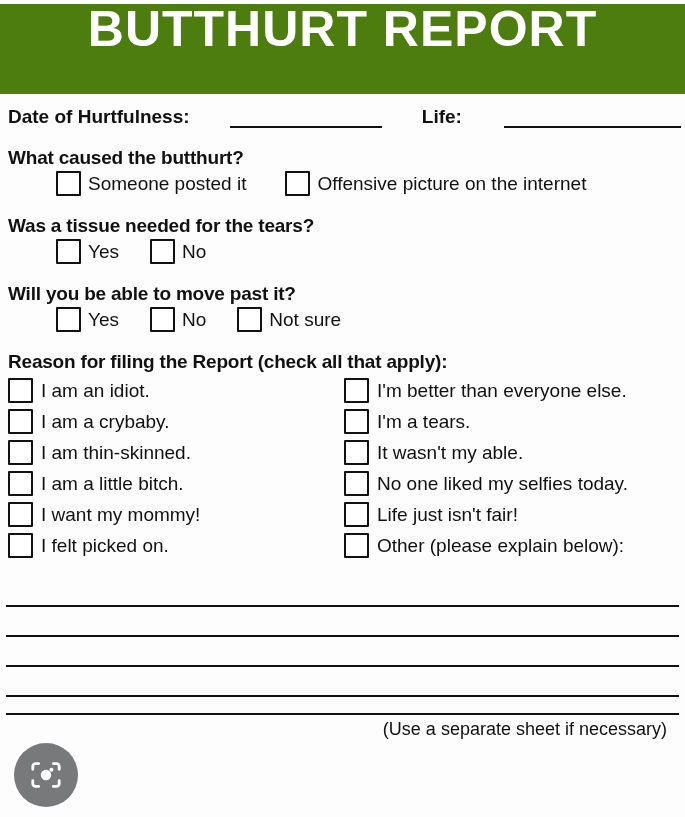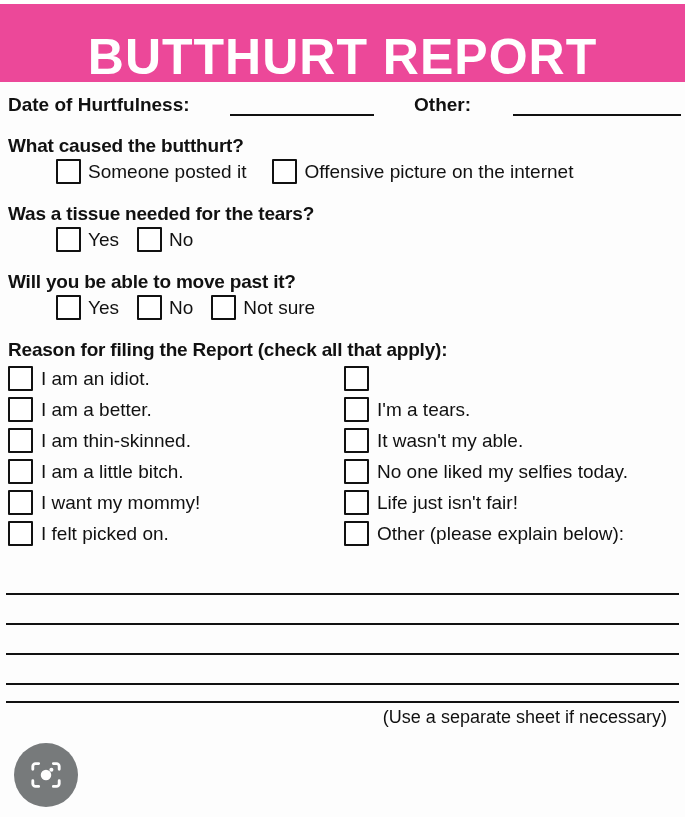--- a/index.html
+++ b/index.html
@@ -17,25 +17,25 @@
     position: relative;
   }
   .sheet {
     width: 685px;
     height: 817px;
     position: relative;
     background: #fdfdfd;
   }
   
   .title-bar {
-    background: #ec4899;
-    height: 78px;
+    background: #4d7c0f;
+    height: 90px;
     margin: 4px 0 0 0;
     display: flex;
-    align-items: flex-end;
+    align-items: flex-start;
     justify-content: center;
     overflow: hidden;
   }
   .title-bar .title-text {
     color: #ffffff;
     font-weight: bold;
     font-size: 50px;
     letter-spacing: 1px;
     line-height: 1;
     white-space: nowrap;
@@ -47,21 +47,21 @@
   }
   .q-label {
     font-weight: bold;
     font-size: 19px;
     margin: 19px 0 2px 4px;
     letter-spacing: -0.2px;
   }
   .row {
     display: flex;
     align-items: center;
-    gap: 4px;
+    gap: 17px;
     margin: 0 0 1px 4px;
     padding-left: 48px;
   }
   
   .date-line {
     display: flex;
     align-items: flex-end;
     font-weight: bold;
     font-size: 19px;
     margin: 12px 0 2px 4px;
@@ -164,21 +164,21 @@
 
   <div class="title-bar">
     <div class="title-text">BUTTHURT REPORT</div>
   </div>
 
   <div class="body-wrap">
 
     <div class="date-line">
       <span class="lbl">Date of Hurtfulness:</span>
       <span class="rule rule-date"></span>
-      <span class="lbl">Other:</span>
+      <span class="lbl">Life:</span>
       <span class="rule rule-time"></span>
     </div>
 
     <div class="q-label">What caused the butthurt?</div>
     <div class="row">
       <div class="opt">
         <span class="cb"></span>
         <span class="opt-text">Someone posted it</span>
       </div>
       <div class="opt">
@@ -217,21 +217,21 @@
 
     <div class="q-label">Reason for filing the Report (check all that apply):</div>
     <div class="checklist">
       <div class="col left">
         <div class="cl-row">
           <span class="cb"></span>
           <span class="txt">I am an idiot.</span>
         </div>
         <div class="cl-row">
           <span class="cb"></span>
-          <span class="txt">I am a better.</span>
+          <span class="txt">I am a crybaby.</span>
         </div>
         <div class="cl-row">
           <span class="cb"></span>
           <span class="txt">I am thin-skinned.</span>
         </div>
         <div class="cl-row">
           <span class="cb"></span>
           <span class="txt">I am a little bitch.</span>
         </div>
         <div class="cl-row">
@@ -239,20 +239,21 @@
           <span class="txt">I want my mommy!</span>
         </div>
         <div class="cl-row">
           <span class="cb"></span>
           <span class="txt">I felt picked on.</span>
         </div>
       </div>
       <div class="col right">
         <div class="cl-row">
           <span class="cb"></span>
+          <span class="txt">I'm better than everyone else.</span>
         </div>
         <div class="cl-row">
           <span class="cb"></span>
           <span class="txt">I'm a tears.</span>
         </div>
         <div class="cl-row">
           <span class="cb"></span>
           <span class="txt">It wasn't my able.</span>
         </div>
         <div class="cl-row">

